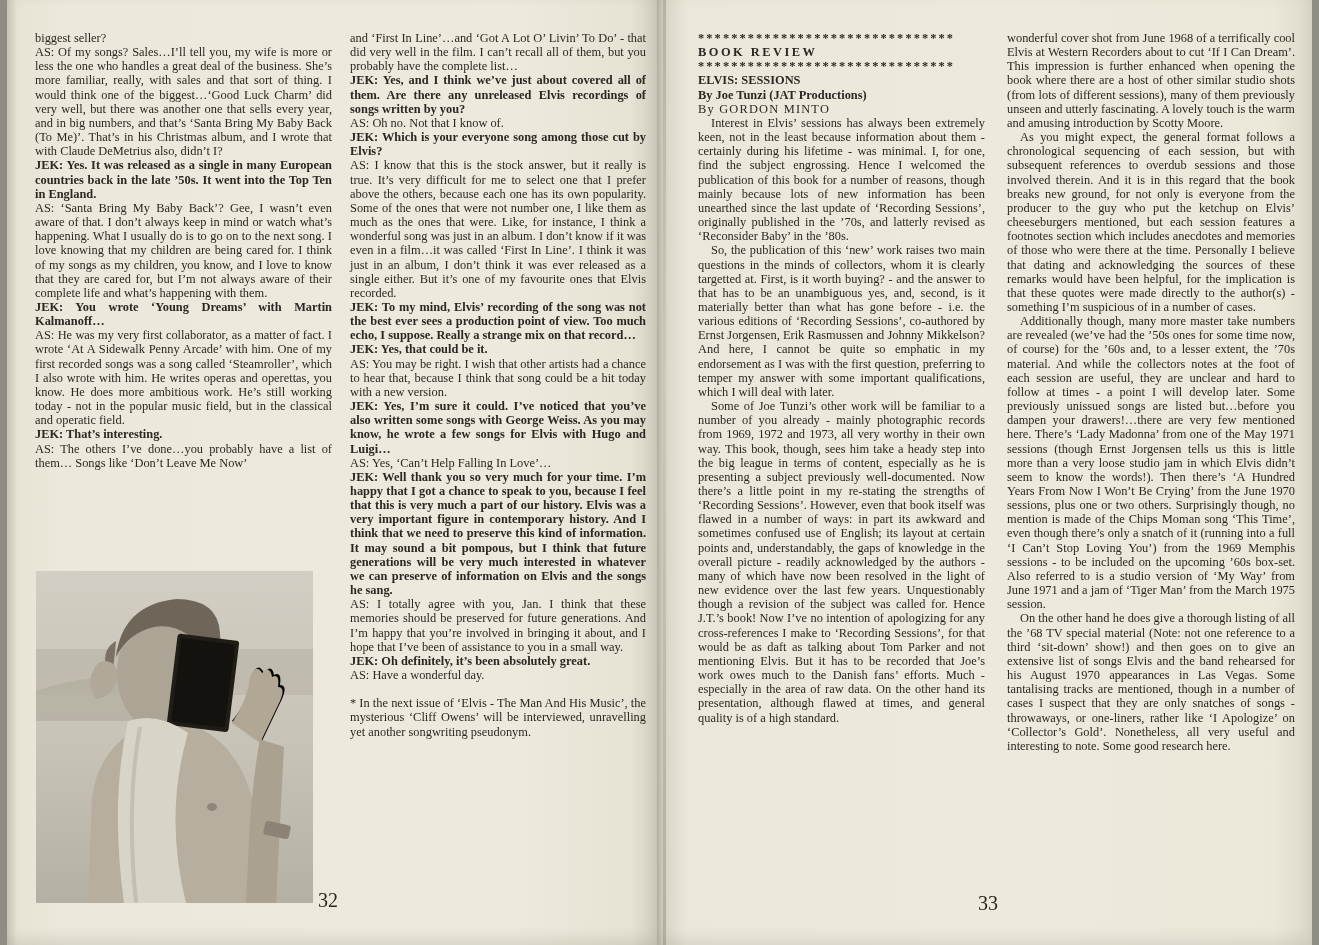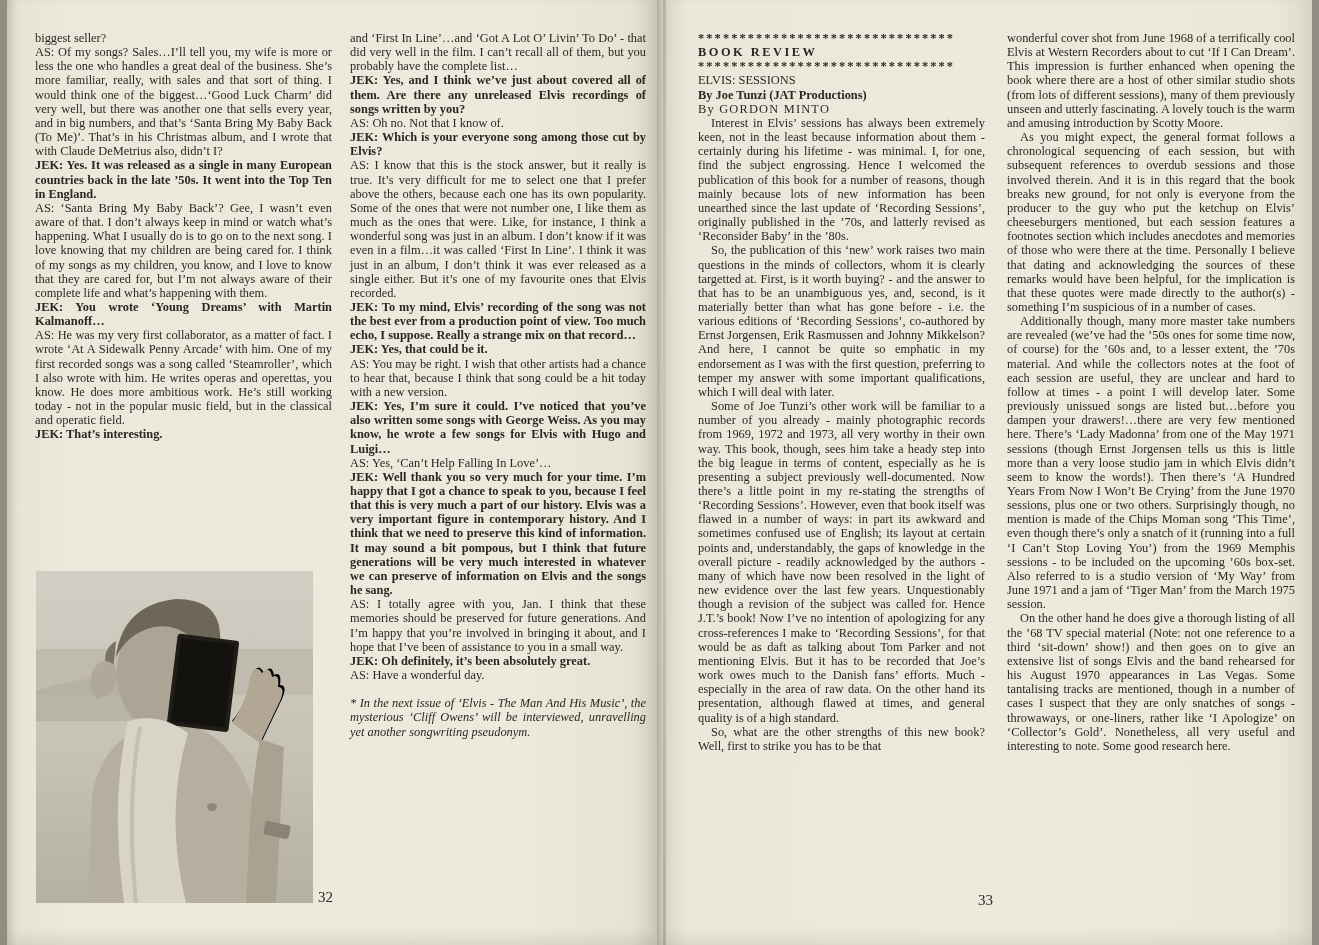--- a/index.html
+++ b/index.html
@@ -26,30 +26,30 @@
     background:linear-gradient(180deg,rgba(90,85,70,.25),rgba(90,85,70,.08) 40%,rgba(90,85,70,.28));
   }
   .col{position:absolute;top:31px;}
   .col p{margin:0;text-align:justify;font-size:12.4px;line-height:14.15px;}
   .c1{left:28px;width:297px;}
   .c2{left:343px;width:296px;}
   .c3{left:41px;width:287px;}
   .c4{left:350px;width:288px;}
   .q{font-weight:bold;}
   .a{font-weight:normal;}
-  .footnote{font-style:italic;margin-top:14px !important;}
+  .footnote{margin-top:14px !important;}
   .review p{text-indent:13px;}
   .review p.noind{text-indent:0;}
   .hdr{text-align:center;}
   .stars{font-weight:bold;font-size:13px;letter-spacing:2.1px;white-space:nowrap;line-height:15px;margin:0;}
   .section-title{font-weight:bold;font-size:15px;letter-spacing:2.5px;margin:6px 0 7px 0;line-height:18px;}
-  .book-title{font-weight:normal;font-size:19px;margin:10px 0 0 0;line-height:23px;}
+  .book-title{font-weight:bold;font-size:19px;margin:10px 0 0 0;line-height:23px;}
   .book-subtitle{font-weight:bold;font-size:16.5px;margin:1px 0 0 0;line-height:22px;}
   .reviewer{text-align:right;font-size:13px;letter-spacing:1.2px;margin:7px 6px 3px 0;line-height:16px;}
-  .pagenum{position:absolute;font-size:15px;color:#2b2722;}
+  .pagenum{position:absolute;font-size:20px;color:#2b2722;}
   .pn-left{left:311px;top:889px;}
   .pn-right{left:321px;top:892px;}
   .photo{
     position:absolute;left:29px;top:571px;width:277px;height:332px;
     background:#c9c5ba;overflow:hidden;
   }
   .photo svg{display:block;}
 </style>
 </head>
 <body>
@@ -59,29 +59,30 @@
   <div class="page page-left">
 
     <div class="col c1 interview">
       <p class="a">biggest seller?</p>
       <p class="a">AS: Of my songs? Sales…I’ll tell you, my wife is more or less the one who handles a great deal of the business. She’s more familiar, really, with sales and that sort of thing. I would think one of the biggest…‘Good Luck Charm’ did very well, but there was another one that sells every year, and in big numbers, and that’s ‘Santa Bring My Baby Back (To Me)’. That’s in his Christmas album, and I wrote that with Claude DeMetrius also, didn’t I?</p>
       <p class="q">JEK: Yes. It was released as a single in many European countries back in the late ’50s. It went into the Top Ten in England.</p>
       <p class="a">AS: ‘Santa Bring My Baby Back’? Gee, I wasn’t even aware of that. I don’t always keep in mind or watch what’s happening. What I usually do is to go on to the next song. I love knowing that my children are being cared for. I think of my songs as my children, you know, and I love to know that they are cared for, but I’m not always aware of their complete life and what’s happening with them.</p>
       <p class="q">JEK: You wrote ‘Young Dreams’ with Martin Kalmanoff…</p>
       <p class="a">AS: He was my very first collaborator, as a matter of fact. I wrote ‘At A Sidewalk Penny Arcade’ with him. One of my first recorded songs was a song called ‘Steamroller’, which I also wrote with him. He writes operas and operettas, you know. He does more ambitious work. He’s still working today - not in the popular music field, but in the classical and operatic field.</p>
       <p class="q">JEK: That’s interesting.</p>
+      <p class="a">AS: The others I’ve done…you probably have a list of them… Songs like ‘Don’t Leave Me Now’</p>
     </div>
 
     <div class="col c2 interview">
       <p class="a">and ‘First In Line’…and ‘Got A Lot O’ Livin’ To Do’ - that did very well in the film. I can’t recall all of them, but you probably have the complete list…</p>
       <p class="q">JEK: Yes, and I think we’ve just about covered all of them. Are there any unreleased Elvis recordings of songs written by you?</p>
       <p class="a">AS: Oh no. Not that I know of.</p>
       <p class="q">JEK: Which is your everyone song among those cut by Elvis?</p>
       <p class="a">AS: I know that this is the stock answer, but it really is true. It’s very difficult for me to select one that I prefer above the others, because each one has its own popularity. Some of the ones that were not number one, I like them as much as the ones that were. Like, for instance, I think a wonderful song was just in an album. I don’t know if it was even in a film…it was called ‘First In Line’. I think it was just in an album, I don’t think it was ever released as a single either. But it’s one of my favourite ones that Elvis recorded.</p>
-      <p class="q">JEK: To my mind, Elvis’ recording of the song was not the best ever from a production point of view. Too much echo, I suppose. Really a strange mix on that record…</p>
+      <p class="q">JEK: To my mind, Elvis’ recording of the song was not the best ever sees a production point of view. Too much echo, I suppose. Really a strange mix on that record…</p>
       <p class="q">JEK: Yes, that could be it.</p>
       <p class="a">AS: You may be right. I wish that other artists had a chance to hear that, because I think that song could be a hit today with a new version.</p>
       <p class="q">JEK: Yes, I’m sure it could. I’ve noticed that you’ve also written some songs with George Weiss. As you may know, he wrote a few songs for Elvis with Hugo and Luigi…</p>
       <p class="a">AS: Yes, ‘Can’t Help Falling In Love’…</p>
       <p class="q">JEK: Well thank you so very much for your time. I’m happy that I got a chance to speak to you, because I feel that this is very much a part of our history. Elvis was a very important figure in contemporary history. And I think that we need to preserve this kind of information. It may sound a bit pompous, but I think that future generations will be very much interested in whatever we can preserve of information on Elvis and the songs he sang.</p>
       <p class="a">AS: I totally agree with you, Jan. I think that these memories should be preserved for future generations. And I’m happy that you’re involved in bringing it about, and I hope that I’ve been of assistance to you in a small way.</p>
       <p class="q">JEK: Oh definitely, it’s been absolutely great.</p>
       <p class="a">AS: Have a wonderful day.</p>
       <p class="a footnote">* In the next issue of ‘Elvis - The Man And His Music’, the mysterious ‘Cliff Owens’ will be interviewed, unravelling yet another songwriting pseudonym.</p>
     </div>
@@ -127,21 +128,20 @@
         <p class="stars noind">*******************************</p>
         <p class="section-title noind">BOOK REVIEW</p>
         <p class="stars noind">*******************************</p>
         <p class="book-title noind">ELVIS: SESSIONS</p>
         <p class="book-subtitle noind">By Joe Tunzi (JAT Productions)</p>
       </div>
       <p class="reviewer noind">By GORDON MINTO</p>
       <p>Interest in Elvis’ sessions has always been extremely keen, not in the least because information about them - certainly during his lifetime - was minimal. I, for one, find the subject engrossing. Hence I welcomed the publication of this book for a number of reasons, though mainly because lots of new information has been unearthed since the last update of ‘Recording Sessions’, originally published in the ’70s, and latterly revised as ‘Reconsider Baby’ in the ’80s.</p>
       <p>So, the publication of this ‘new’ work raises two main questions in the minds of collectors, whom it is clearly targetted at. First, is it worth buying? - and the answer to that has to be an unambiguous yes, and, second, is it materially better than what has gone before - i.e. the various editions of ‘Recording Sessions’, co-authored by Ernst Jorgensen, Erik Rasmussen and Johnny Mikkelson? And here, I cannot be quite so emphatic in my endorsement as I was with the first question, preferring to temper my answer with some important qualifications, which I will deal with later.</p>
       <p>Some of Joe Tunzi’s other work will be familiar to a number of you already - mainly photographic records from 1969, 1972 and 1973, all very worthy in their own way. This book, though, sees him take a heady step into the big league in terms of content, especially as he is presenting a subject previously well-documented. Now there’s a little point in my re-stating the strengths of ‘Recording Sessions’. However, even that book itself was flawed in a number of ways: in part its awkward and sometimes confused use of English; its layout at certain points and, understandably, the gaps of knowledge in the overall picture - readily acknowledged by the authors - many of which have now been resolved in the light of new evidence over the last few years. Unquestionably though a revision of the subject was called for. Hence J.T.’s book! Now I’ve no intention of apologizing for any cross-references I make to ‘Recording Sessions’, for that would be as daft as talking about Tom Parker and not mentioning Elvis. But it has to be recorded that Joe’s work owes much to the Danish fans’ efforts. Much - especially in the area of raw data. On the other hand its presentation, although flawed at times, and general quality is of a high standard.</p>
-      <p>So, what are the other strengths of this new book? Well, first to strike you has to be that</p>
     </div>
 
     <div class="col c4 review">
       <p class="noind">wonderful cover shot from June 1968 of a terrifically cool Elvis at Western Recorders about to cut ‘If I Can Dream’. This impression is further enhanced when opening the book where there are a host of other similar studio shots (from lots of different sessions), many of them previously unseen and utterly fascinating. A lovely touch is the warm and amusing introduction by Scotty Moore.</p>
       <p>As you might expect, the general format follows a chronological sequencing of each session, but with subsequent references to overdub sessions and those involved therein. And it is in this regard that the book breaks new ground, for not only is everyone from the producer to the guy who put the ketchup on Elvis’ cheeseburgers mentioned, but each session features a footnotes section which includes anecdotes and memories of those who were there at the time. Personally I believe that dating and acknowledging the sources of these remarks would have been helpful, for the implication is that these quotes were made directly to the author(s) - something I’m suspicious of in a number of cases.</p>
       <p>Additionally though, many more master take numbers are revealed (we’ve had the ’50s ones for some time now, of course) for the ’60s and, to a lesser extent, the ’70s material. And while the collectors notes at the foot of each session are useful, they are unclear and hard to follow at times - a point I will develop later. Some previously unissued songs are listed but…before you dampen your drawers!…there are very few mentioned here. There’s ‘Lady Madonna’ from one of the May 1971 sessions (though Ernst Jorgensen tells us this is little more than a very loose studio jam in which Elvis didn’t seem to know the words!). Then there’s ‘A Hundred Years From Now I Won’t Be Crying’ from the June 1970 sessions, plus one or two others. Surprisingly though, no mention is made of the Chips Moman song ‘This Time’, even though there’s only a snatch of it (running into a full ‘I Can’t Stop Loving You’) from the 1969 Memphis sessions - to be included on the upcoming ’60s box-set. Also referred to is a studio version of ‘My Way’ from June 1971 and a jam of ‘Tiger Man’ from the March 1975 session.</p>
       <p>On the other hand he does give a thorough listing of all the ’68 TV special material (Note: not one reference to a third ‘sit-down’ show!) and then goes on to give an extensive list of songs Elvis and the band rehearsed for his August 1970 appearances in Las Vegas. Some tantalising tracks are mentioned, though in a number of cases I suspect that they are only snatches of songs - throwaways, or one-liners, rather like ‘I Apologize’ on ‘Collector’s Gold’. Nonetheless, all very useful and interesting to note. Some good research here.</p>
     </div>
 
     <div class="pagenum pn-right">33</div>

